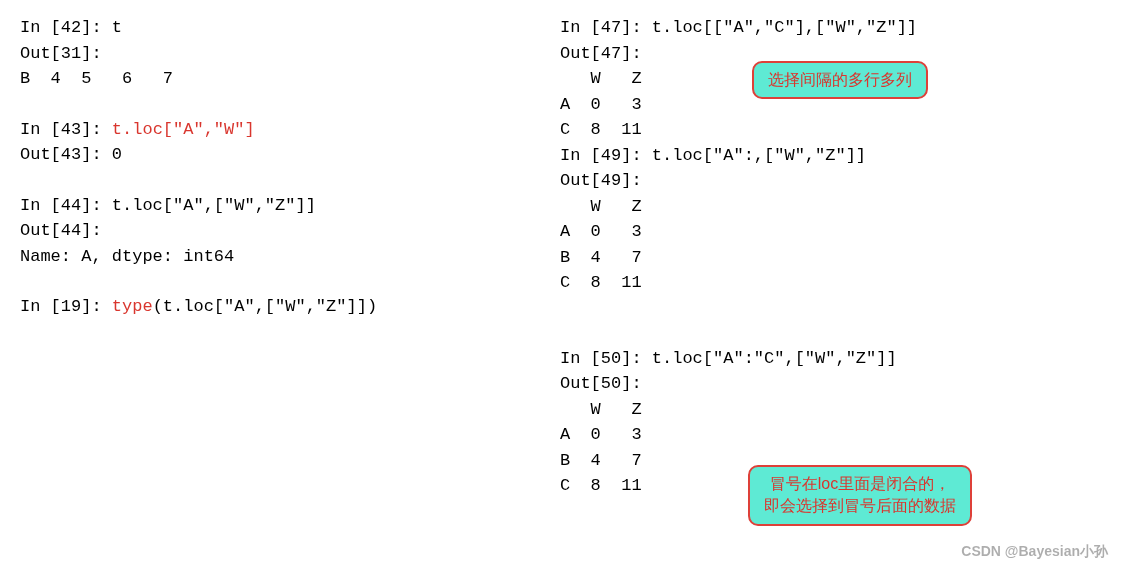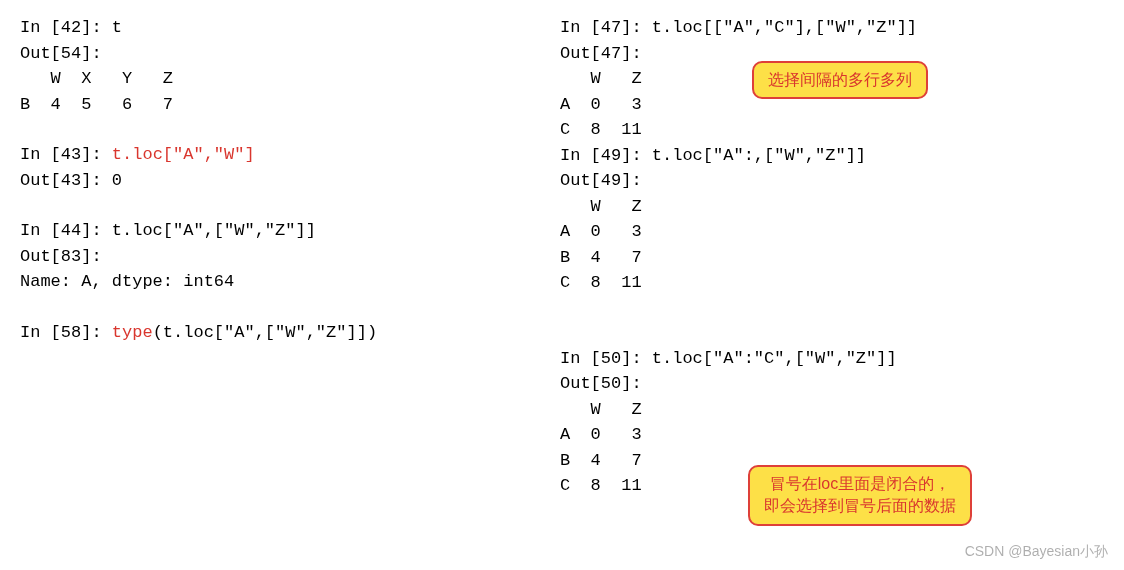--- a/index.html
+++ b/index.html
@@ -47,57 +47,57 @@
     position: absolute;
     border: 2px solid #de4039;
     border-radius: 10px;
     padding: 6px 14px;
     color: #d9362e;
     font-family: "Arial", "Helvetica", sans-serif;
     font-size: 16px;
     text-align: center;
     line-height: 1.4;
     white-space: pre-line;
-    background: #fde047;
+    background: #5eead4;
   }
   .callout1 {
     top: 46px;
     left: 192px;
   }
   .callout2 {
     top: 450px;
     left: 188px;
   }
   .watermark {
     position: absolute;
     right: 16px;
     bottom: 8px;
     color: rgba(0,0,0,0.32);
     font-family: Arial, sans-serif;
     font-size: 14px;
+    font-weight: bold;
   }
 </style>
 </head>
 <body>
 
 <div class="page">
   <div class="col left" id="left-col">
       <div class="line"><span>In [42]: t</span></div>
-      <div class="line"><span>Out[54]:</span></div>
-      <div class="line"><span>   W  X   Y   Z</span></div>
+      <div class="line"><span>Out[31]:</span></div>
       <div class="line"><span>B  4  5   6   7</span></div>
       <div class="blank"></div>
       <div class="line"><span>In [43]: </span><span class="red">t.loc["A","W"]</span></div>
       <div class="line"><span>Out[43]: 0</span></div>
       <div class="blank"></div>
       <div class="line"><span>In [44]: t.loc["A",["W","Z"]]</span></div>
-      <div class="line"><span>Out[83]:</span></div>
+      <div class="line"><span>Out[44]:</span></div>
       <div class="line"><span>Name: A, dtype: int64</span></div>
       <div class="blank"></div>
-      <div class="line"><span>In [58]: </span><span class="red">type</span><span>(t.loc["A",["W","Z"]])</span></div>
+      <div class="line"><span>In [19]: </span><span class="red">type</span><span>(t.loc["A",["W","Z"]])</span></div>
     </div>
   <div class="col right" id="right-col">
       <div class="line"><span>In [47]: t.loc[["A","C"],["W","Z"]]</span></div>
       <div class="line"><span>Out[47]:</span></div>
       <div class="line"><span>   W   Z</span></div>
       <div class="line"><span>A  0   3</span></div>
       <div class="line"><span>C  8  11</span></div>
       <div class="line"><span>In [49]: t.loc["A":,["W","Z"]]</span></div>
       <div class="line"><span>Out[49]:</span></div>
       <div class="line"><span>   W   Z</span></div>

